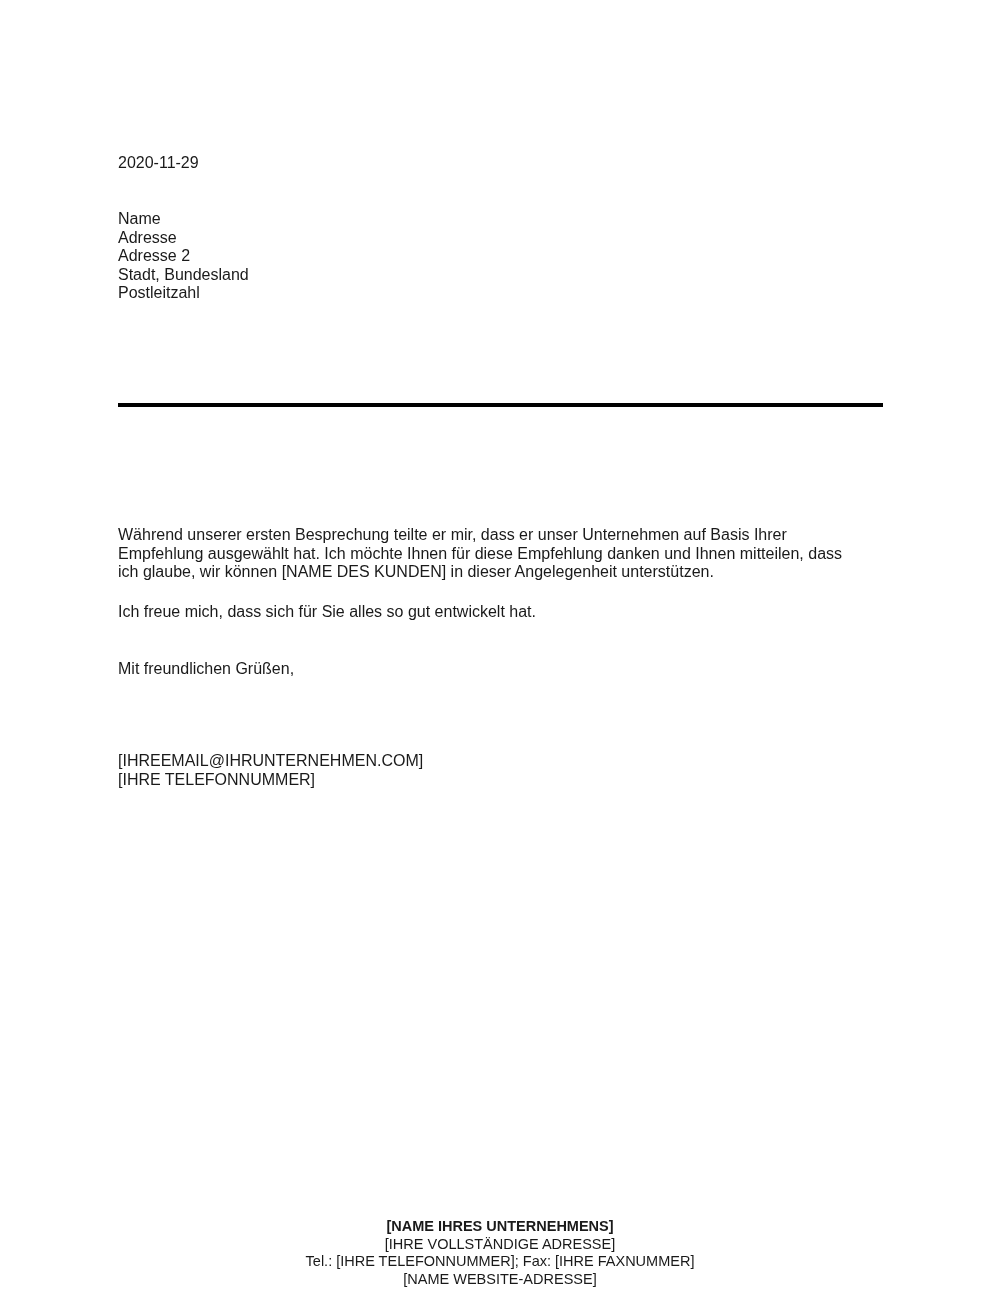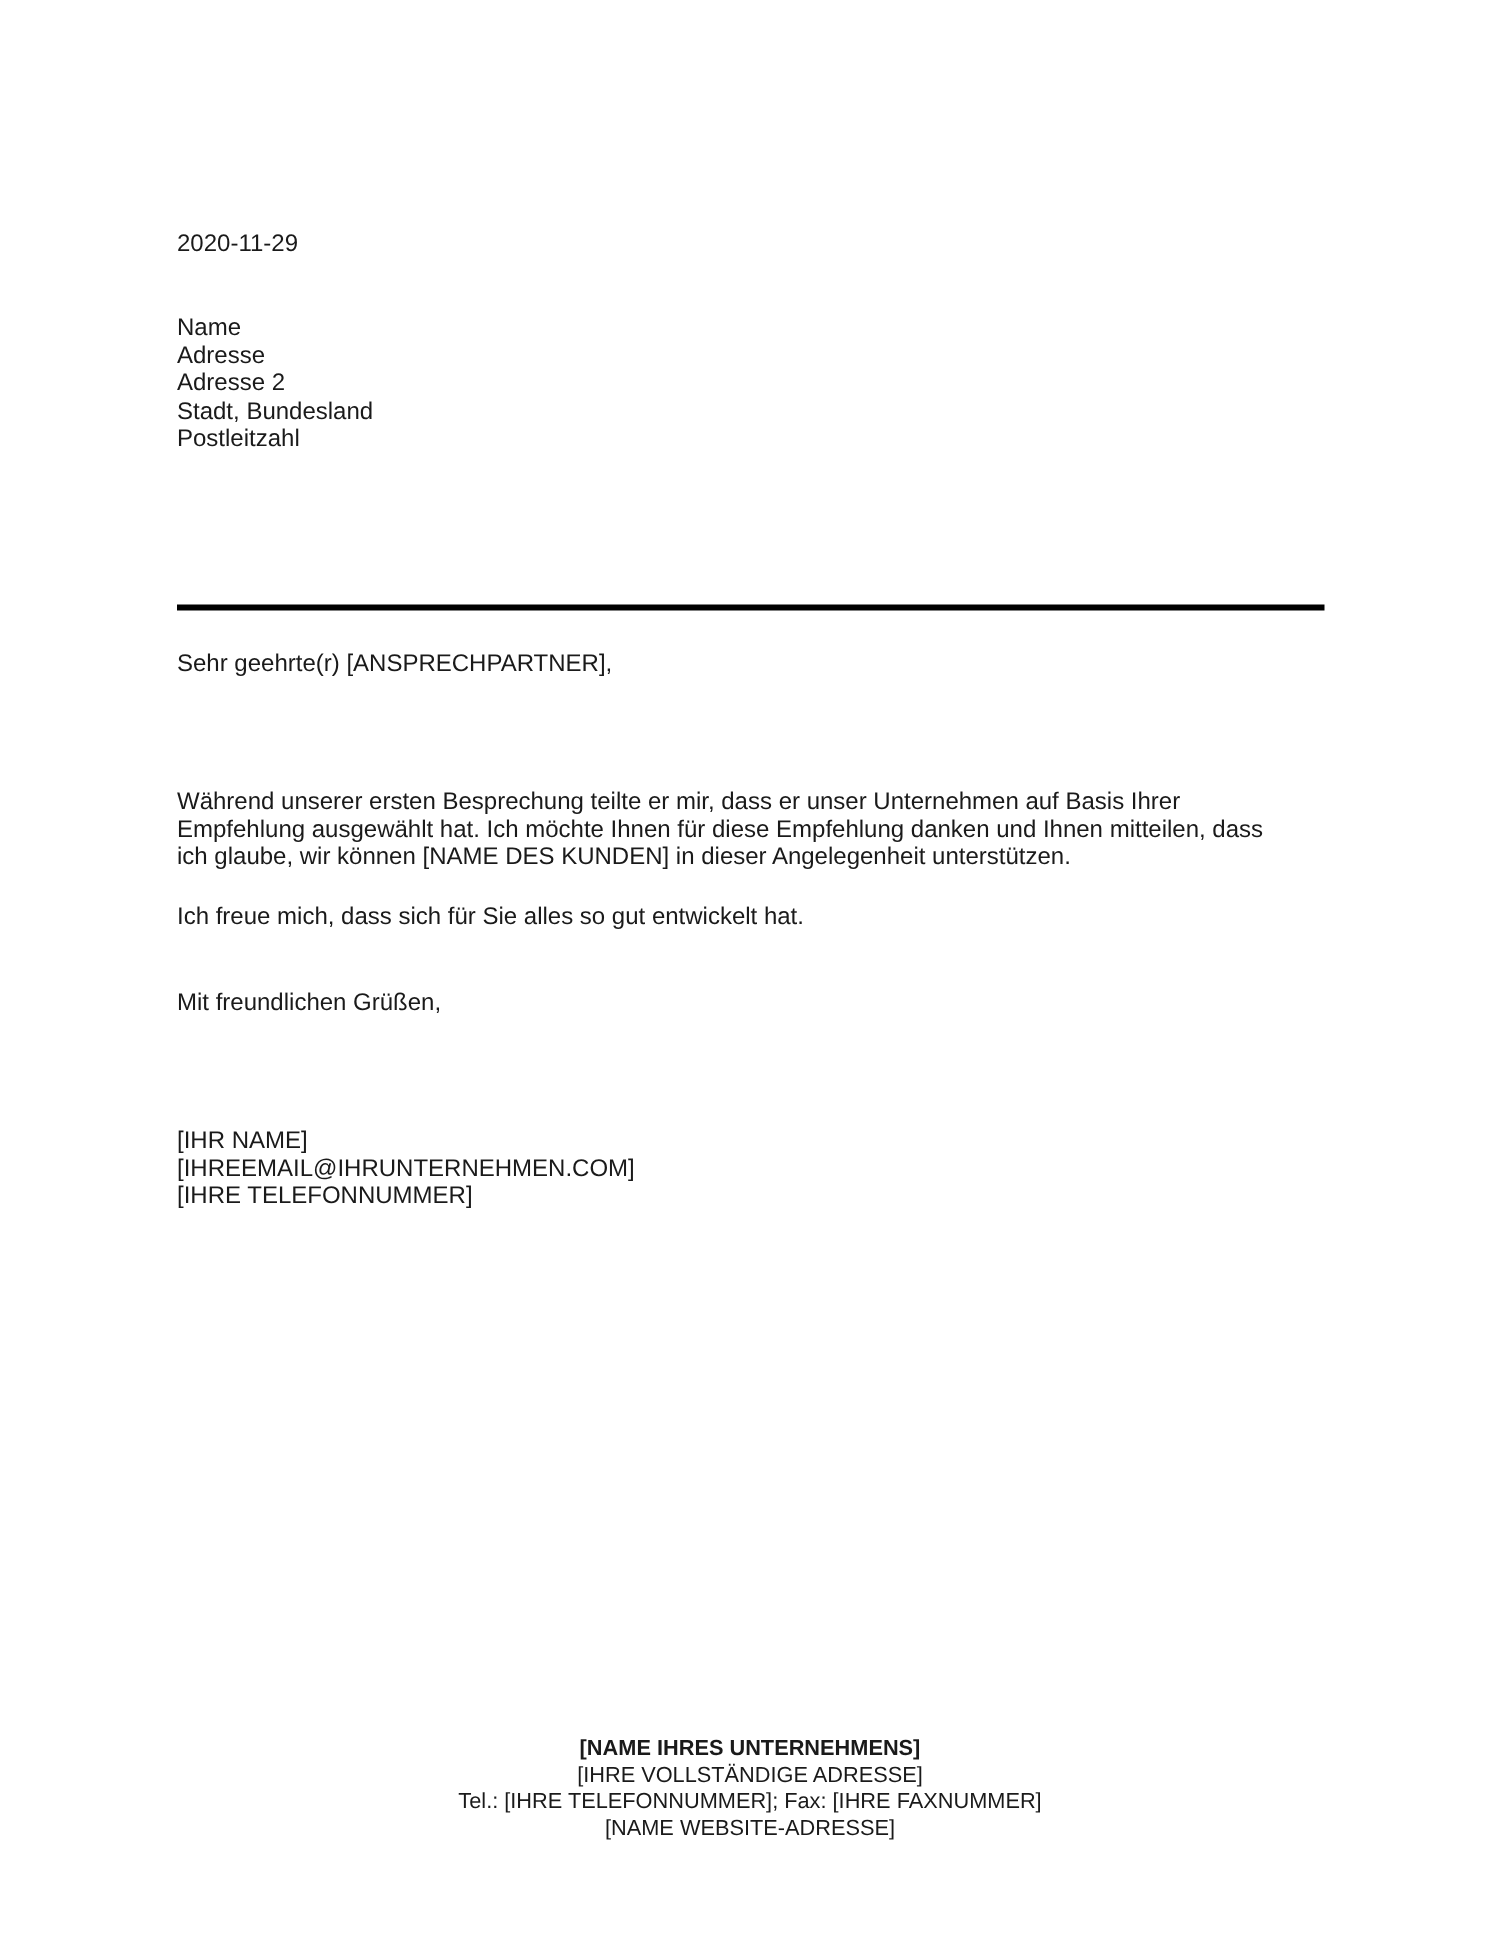--- a/index.html
+++ b/index.html
@@ -28,21 +28,21 @@
   .salutation-line  { top: 398px; }
   .para-1           { top: 454px; }
   .para-2           { top: 490px; }
   .para-3           { top: 567px; }
   .closing-line     { top: 624px; }
   .signature-block  { top: 716px; }
 
   .footer-block {
     position: absolute;
     left: 0;
-    top: 1158px;
+    top: 1218px;
     width: 1000px;
     text-align: center;
     font-size: 14.5px;
     line-height: 17.5px;
   }
   .footer-company { font-weight: bold; }
 </style>
 </head>
 <body>
 
@@ -54,35 +54,33 @@
     <div class="nowrap">Name</div>
     <div class="nowrap">Adresse</div>
     <div class="nowrap">Adresse 2</div>
     <div class="nowrap">Stadt, Bundesland</div>
     <div class="nowrap">Postleitzahl</div>
   </div>
 
 
   <div class="abs subject-rule"></div>
 
-  <div class="abs salutation-line nowrap">Sehr geehrte(r) [ANSPRECHPARTNER],</div>
 
 
   <div class="abs para-3 nowrap">Ich freue mich, dass sich für Sie alles so gut entwickelt hat.</div>
 
   <div class="abs para-2">
     <div class="nowrap">Während unserer ersten Besprechung teilte er mir, dass er unser Unternehmen auf Basis Ihrer</div>
     <div class="nowrap">Empfehlung ausgewählt hat. Ich möchte Ihnen für diese Empfehlung danken und Ihnen mitteilen, dass</div>
     <div class="nowrap">ich glaube, wir können [NAME DES KUNDEN] in dieser Angelegenheit unterstützen.</div>
   </div>
 
   <div class="abs closing-line nowrap">Mit freundlichen Grüßen,</div>
 
   <div class="abs signature-block">
-    <div class="nowrap">[IHR NAME]</div>
     <div class="nowrap">[IHREEMAIL@IHRUNTERNEHMEN.COM]</div>
     <div class="nowrap">[IHRE TELEFONNUMMER]</div>
   </div>
 
   <div class="footer-block">
     <div class="footer-company nowrap">[NAME IHRES UNTERNEHMENS]</div>
     <div class="nowrap">[IHRE VOLLSTÄNDIGE ADRESSE]</div>
     <div class="nowrap">Tel.: [IHRE TELEFONNUMMER]; Fax: [IHRE FAXNUMMER]</div>
     <div class="nowrap">[NAME WEBSITE-ADRESSE]</div>
   </div>

